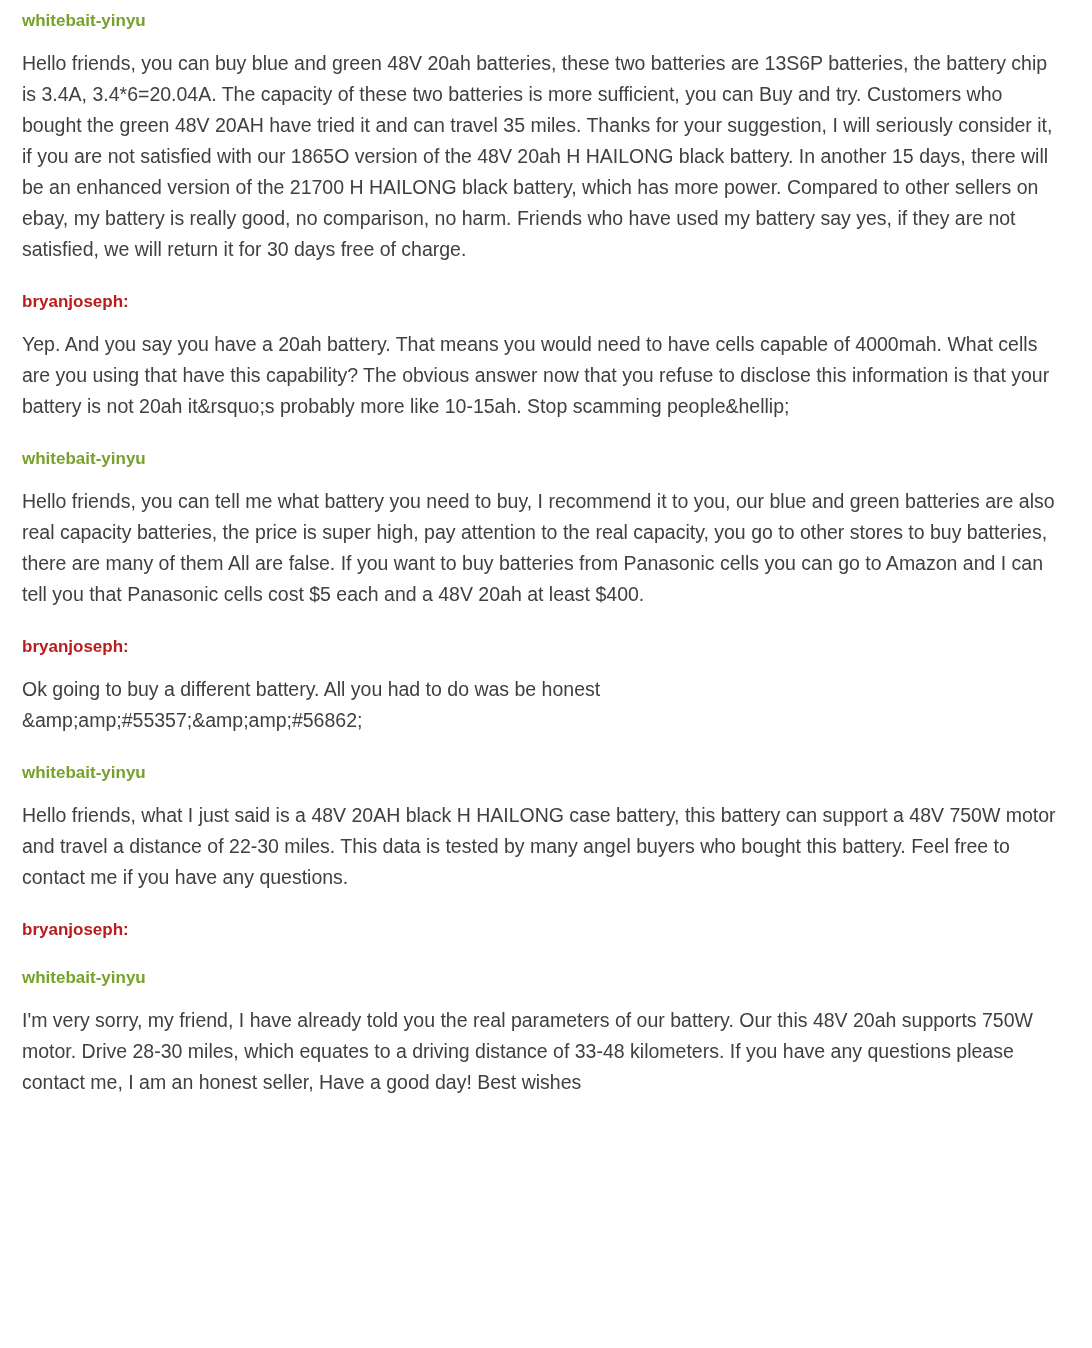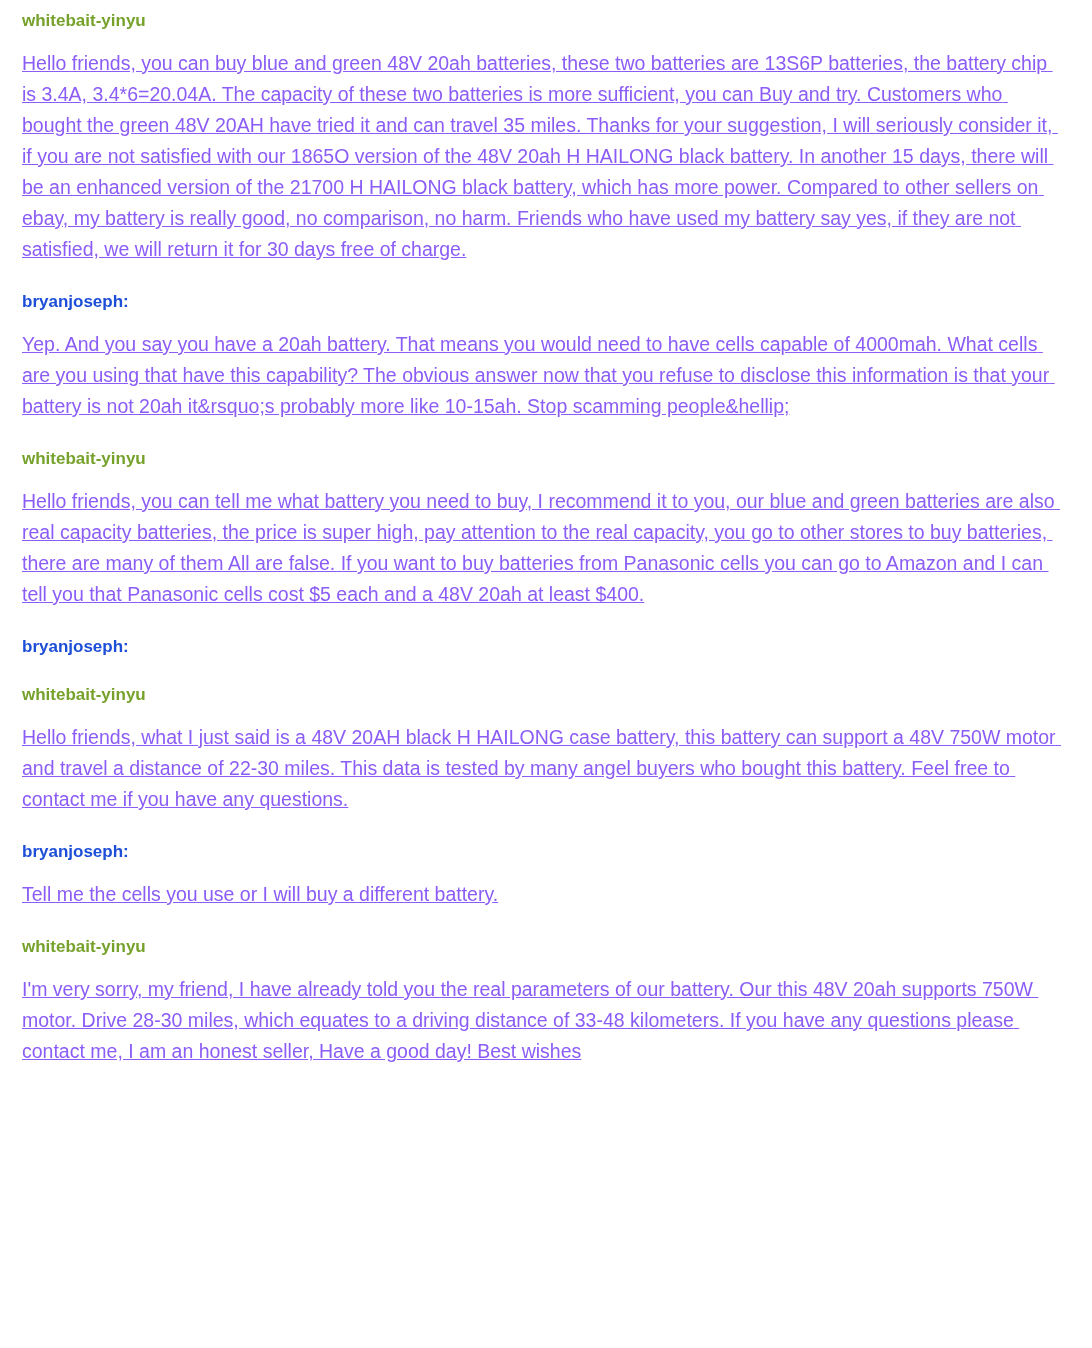--- a/index.html
+++ b/index.html
@@ -26,29 +26,28 @@
   .author {
     font-size: 17px;
     font-weight: bold;
     line-height: 22px;
     margin: 0 0 16px 0;
   }
   .author.seller {
     color: #76a22c;
   }
   .author.buyer {
-    color: #1d4ed8;
+    color: #b91c1c;
   }
   .body {
     font-size: 19.5px;
     line-height: 31px;
-    color: #8b5cf6;
+    color: #404040;
     margin: 0;
     white-space: pre-wrap;
-    text-decoration: underline;
   }
 </style>
 </head>
 <body>
 
 <div class="thread">
 
   <div class="post">
     <div class="author seller">whitebait-yinyu</div>
     <div class="body">Hello friends, you can buy blue and green 48V 20ah batteries, these two batteries are 13S6P batteries, the battery chip is 3.4A, 3.4*6=20.04A. The capacity of these two batteries is more sufficient, you can Buy and try. Customers who bought the green 48V 20AH have tried it and can travel 35 miles. Thanks for your suggestion, I will seriously consider it, if you are not satisfied with our 1865O version of the 48V 20ah H HAILONG black battery. In another 15 days, there will be an enhanced version of the 21700 H HAILONG black battery, which has more power. Compared to other sellers on ebay, my battery is really good, no comparison, no harm. Friends who have used my battery say yes, if they are not satisfied, we will return it for 30 days free of charge.</div>
@@ -59,30 +58,31 @@
     <div class="body">Yep. And you say you have a 20ah battery. That means you would need to have cells capable of 4000mah. What cells are you using that have this capability? The obvious answer now that you refuse to disclose this information is that your battery is not 20ah it&amp;rsquo;s probably more like 10-15ah. Stop scamming people&amp;hellip;</div>
   </div>
 
   <div class="post">
     <div class="author seller">whitebait-yinyu</div>
     <div class="body">Hello friends, you can tell me what battery you need to buy, I recommend it to you, our blue and green batteries are also real capacity batteries, the price is super high, pay attention to the real capacity, you go to other stores to buy batteries, there are many of them All are false. If you want to buy batteries from Panasonic cells you can go to Amazon and I can tell you that Panasonic cells cost $5 each and a 48V 20ah at least $400.</div>
   </div>
 
   <div class="post">
     <div class="author buyer">bryanjoseph:</div>
+    <div class="body">Ok going to buy a different battery. All you had to do was be honest
+&amp;amp;amp;#55357;&amp;amp;amp;#56862;</div>
   </div>
 
   <div class="post">
     <div class="author seller">whitebait-yinyu</div>
     <div class="body">Hello friends, what I just said is a 48V 20AH black H HAILONG case battery, this battery can support a 48V 750W motor and travel a distance of 22-30 miles. This data is tested by many angel buyers who bought this battery. Feel free to contact me if you have any questions.</div>
   </div>
 
   <div class="post">
     <div class="author buyer">bryanjoseph:</div>
-    <div class="body">Tell me the cells you use or I will buy a different battery.</div>
   </div>
 
   <div class="post">
     <div class="author seller">whitebait-yinyu</div>
     <div class="body">I'm very sorry, my friend, I have already told you the real parameters of our battery. Our this 48V 20ah supports 750W motor. Drive 28-30 miles, which equates to a driving distance of 33-48 kilometers. If you have any questions please contact me, I am an honest seller, Have a good day! Best wishes</div>
   </div>
 
 </div>
 
 </body></html>

